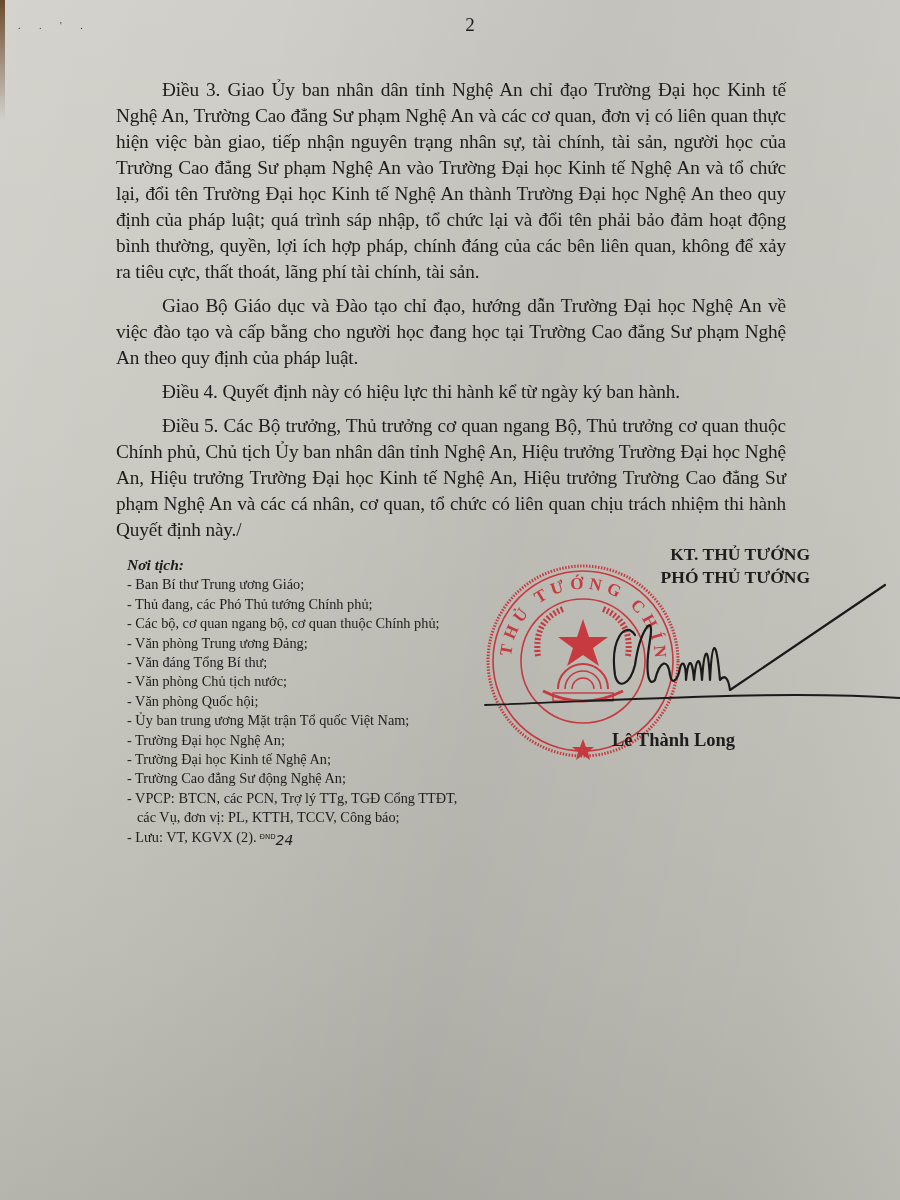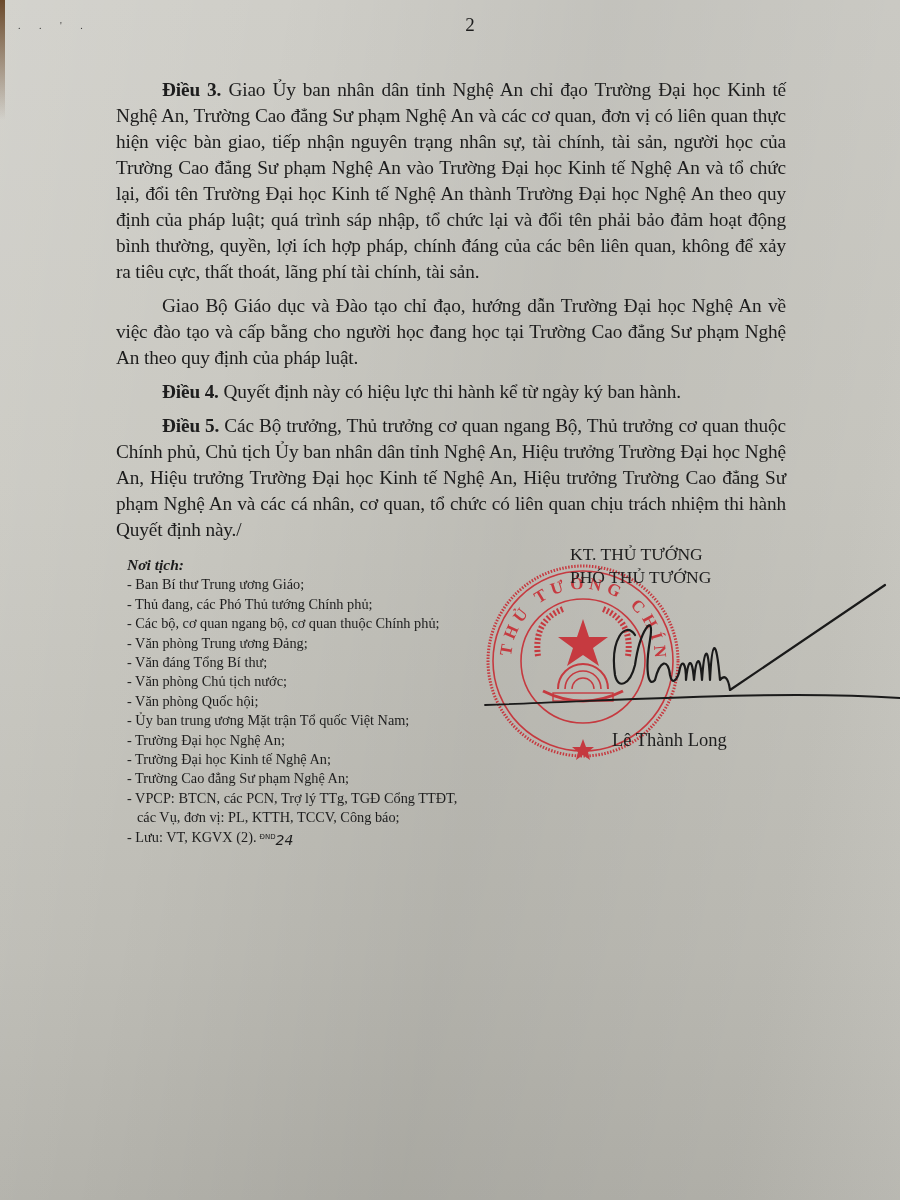--- a/index.html
+++ b/index.html
@@ -44,21 +44,21 @@
       width: 670px;
       font-size: 19.3px;
       line-height: 26px;
       text-align: justify;
       letter-spacing: -0.15px;
     }
     .para {
       margin: 0 0 8px 0;
       text-indent: 46px;
     }
-    .para b { font-weight: bold; }
+    .para b { font-weight: normal; }
     .recipients {
       position: absolute;
       left: 127px;
       top: 555px;
       width: 420px;
       font-size: 14.3px;
       line-height: 19.4px;
     }
     .recipients .heading {
       font-weight: bold;
@@ -78,30 +78,30 @@
       font-family: "DejaVu Sans", sans-serif;
       font-style: italic;
       font-size: 14px;
       vertical-align: -3px;
     }
     .signature-block {
       position: absolute;
       left: 570px;
       top: 543px;
       width: 240px;
-      text-align: left;
-      font-weight: normal;
+      text-align: right;
+      font-weight: bold;
       font-size: 17.5px;
       line-height: 23px;
     }
     .signer-name {
       position: absolute;
       left: 612px;
       top: 730px;
-      font-weight: normal;
+      font-weight: bold;
       font-size: 18.5px;
     }
     .stamp {
       position: absolute;
       left: 483px;
       top: 561px;
       width: 200px;
       height: 200px;
       opacity: 0.85;
     }
@@ -132,21 +132,21 @@
   <div class="item">- Ban Bí thư Trung ương Giáo;</div>
   <div class="item">- Thủ đang, các Phó Thủ tướng Chính phủ;</div>
   <div class="item">- Các bộ, cơ quan ngang bộ, cơ quan thuộc Chính phủ;</div>
   <div class="item">- Văn phòng Trung ương Đảng;</div>
   <div class="item">- Văn đáng Tổng Bí thư;</div>
   <div class="item">- Văn phòng Chủ tịch nước;</div>
   <div class="item">- Văn phòng Quốc hội;</div>
   <div class="item">- Ủy ban trung ương Mặt trận Tổ quốc Việt Nam;</div>
   <div class="item">- Trường Đại học Nghệ An;</div>
   <div class="item">- Trường Đại học Kinh tế Nghệ An;</div>
-  <div class="item">- Trường Cao đẳng Sư phạm Nghệ An;</div>
+  <div class="item">- Trường Cao đẳng Sư động Nghệ An;</div>
   <div class="item">- VPCP: BTCN, các PCN, Trợ lý TTg, TGĐ Cổng TTĐT,</div>
   <div class="item indent">các Vụ, đơn vị: PL, KTTH, TCCV, Công báo;</div>
   <div class="item"><span>- Lưu: VT, KGVX (2).</span><span class="handnote">ĐND</span><span class="handnum">24</span></div>
 </div>
 
 <svg class="stamp" viewBox="0 0 200 200" xmlns="http://www.w3.org/2000/svg">
   <defs>
     <path id="stampArc" d="M 28 100 A 72 72 0 1 1 172 100" fill="none"></path>
   </defs>
   <g fill="none" stroke="#c8242c">

